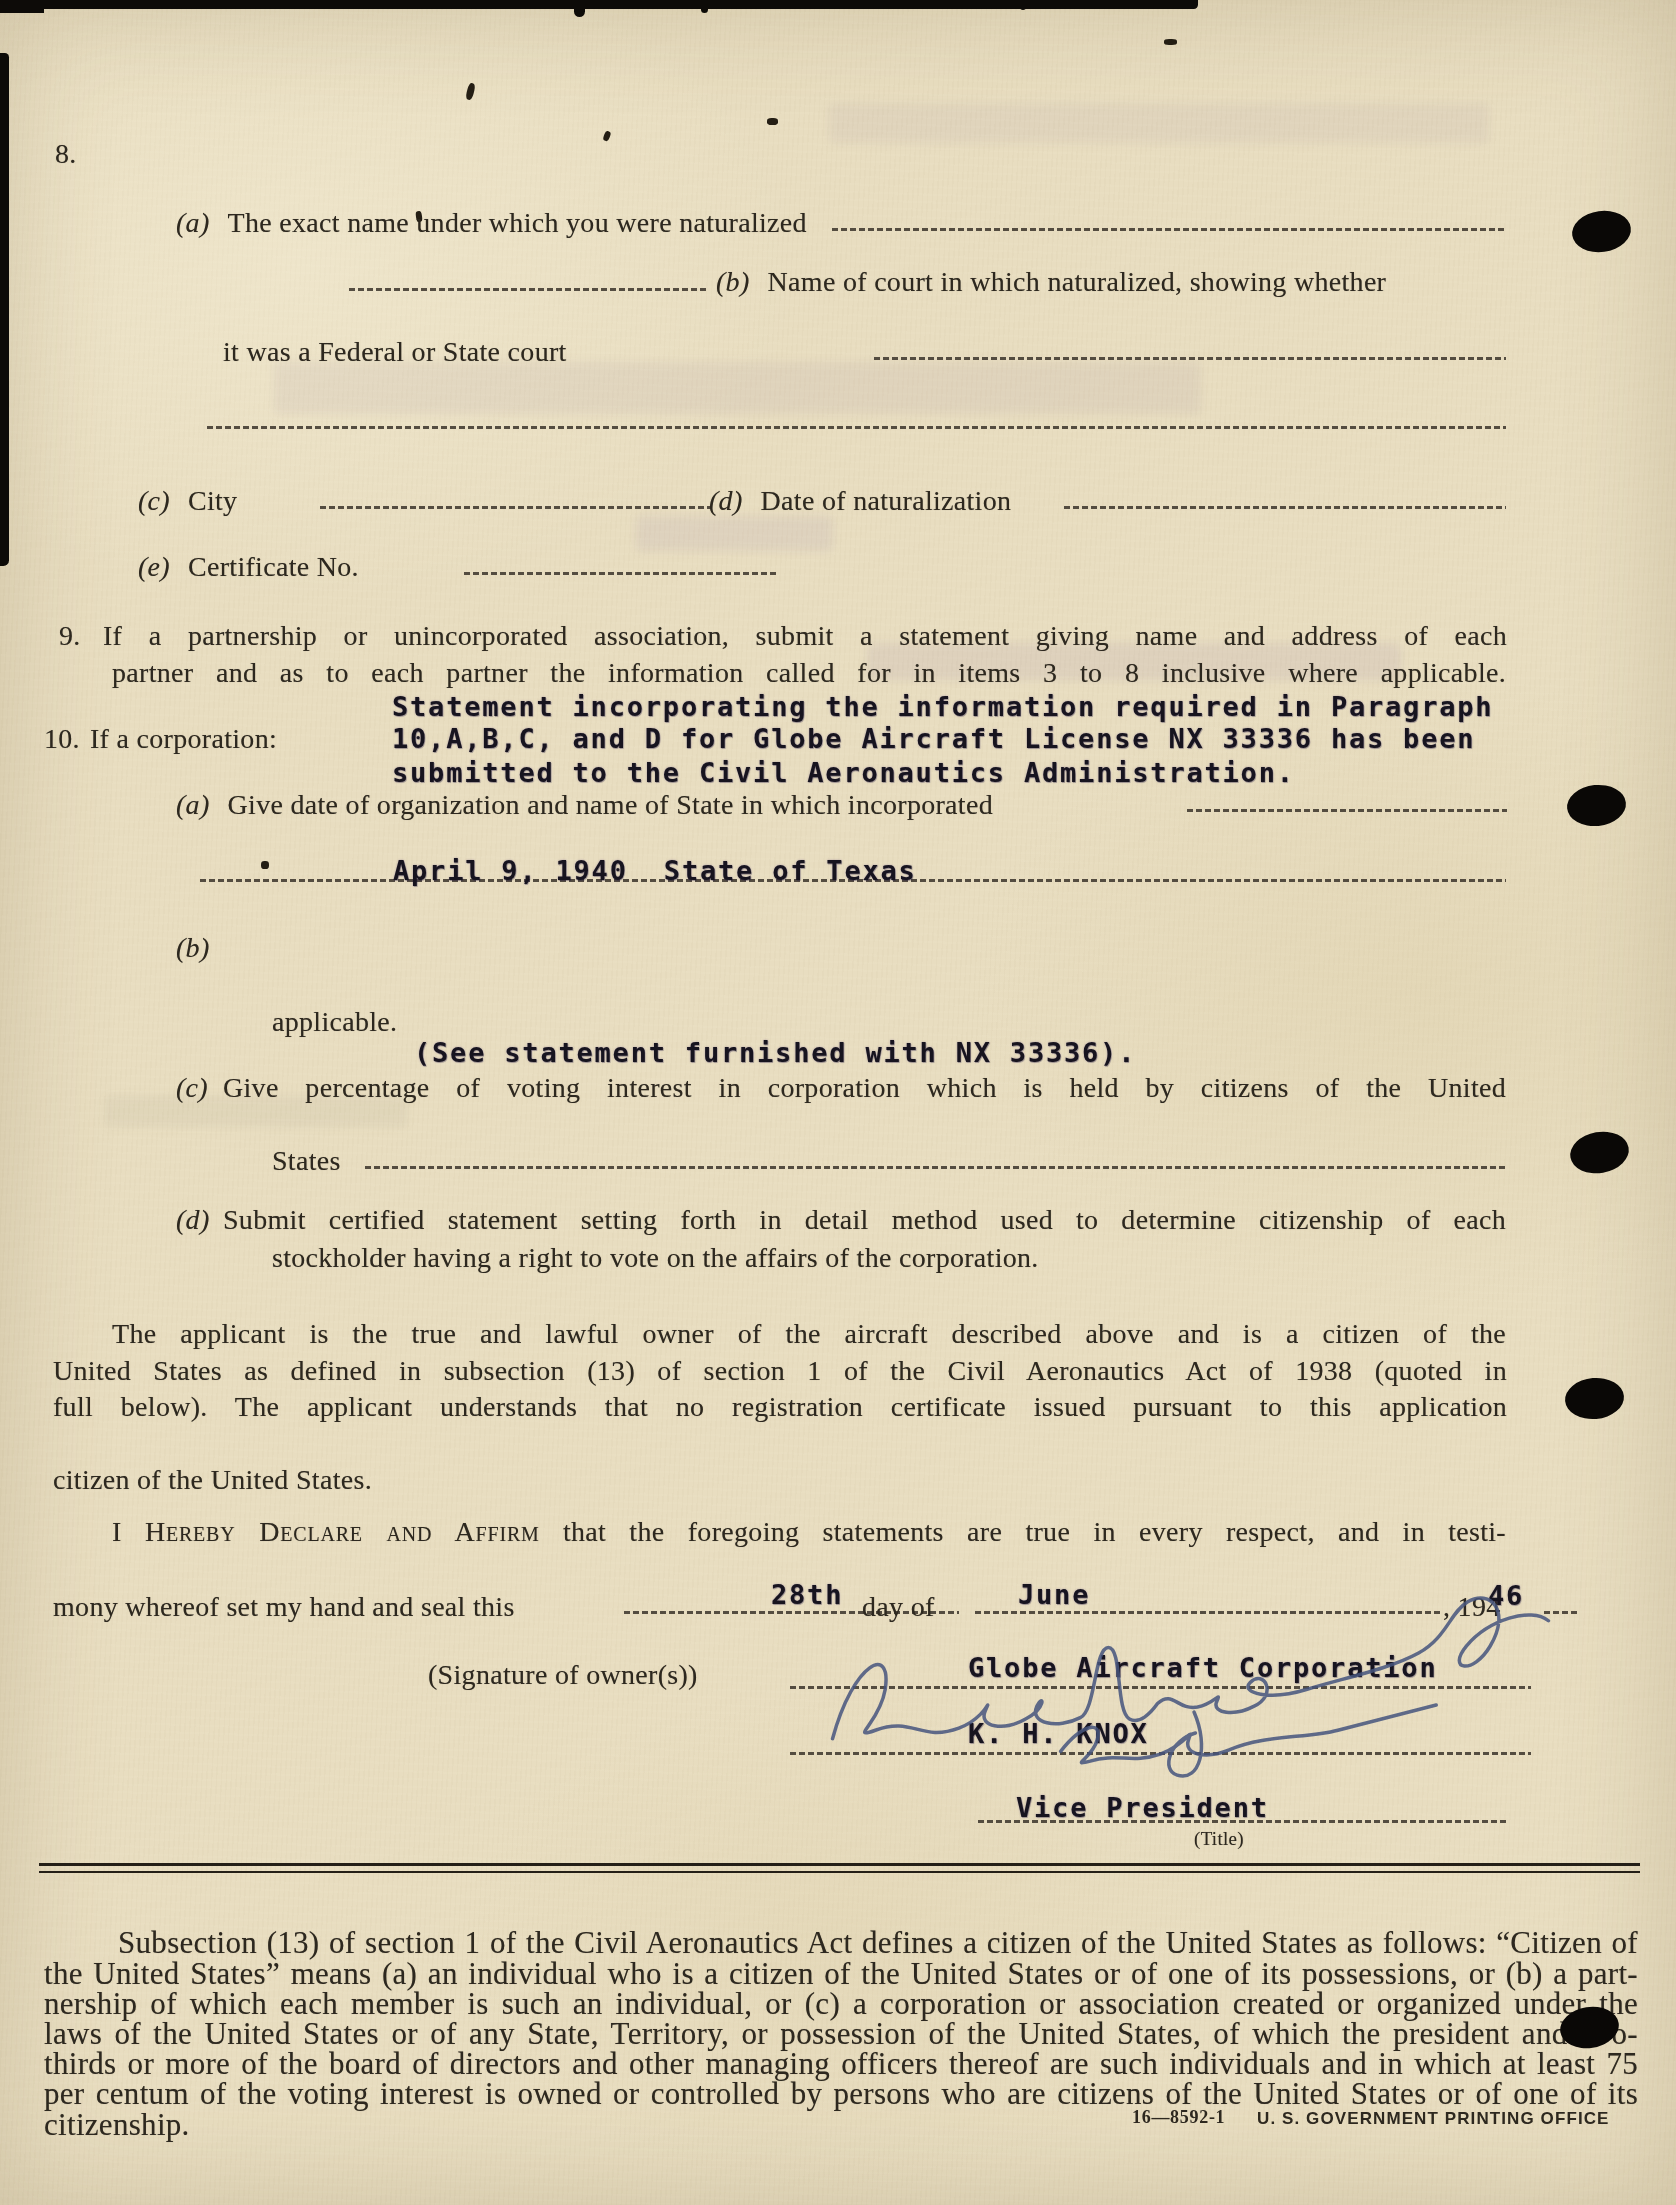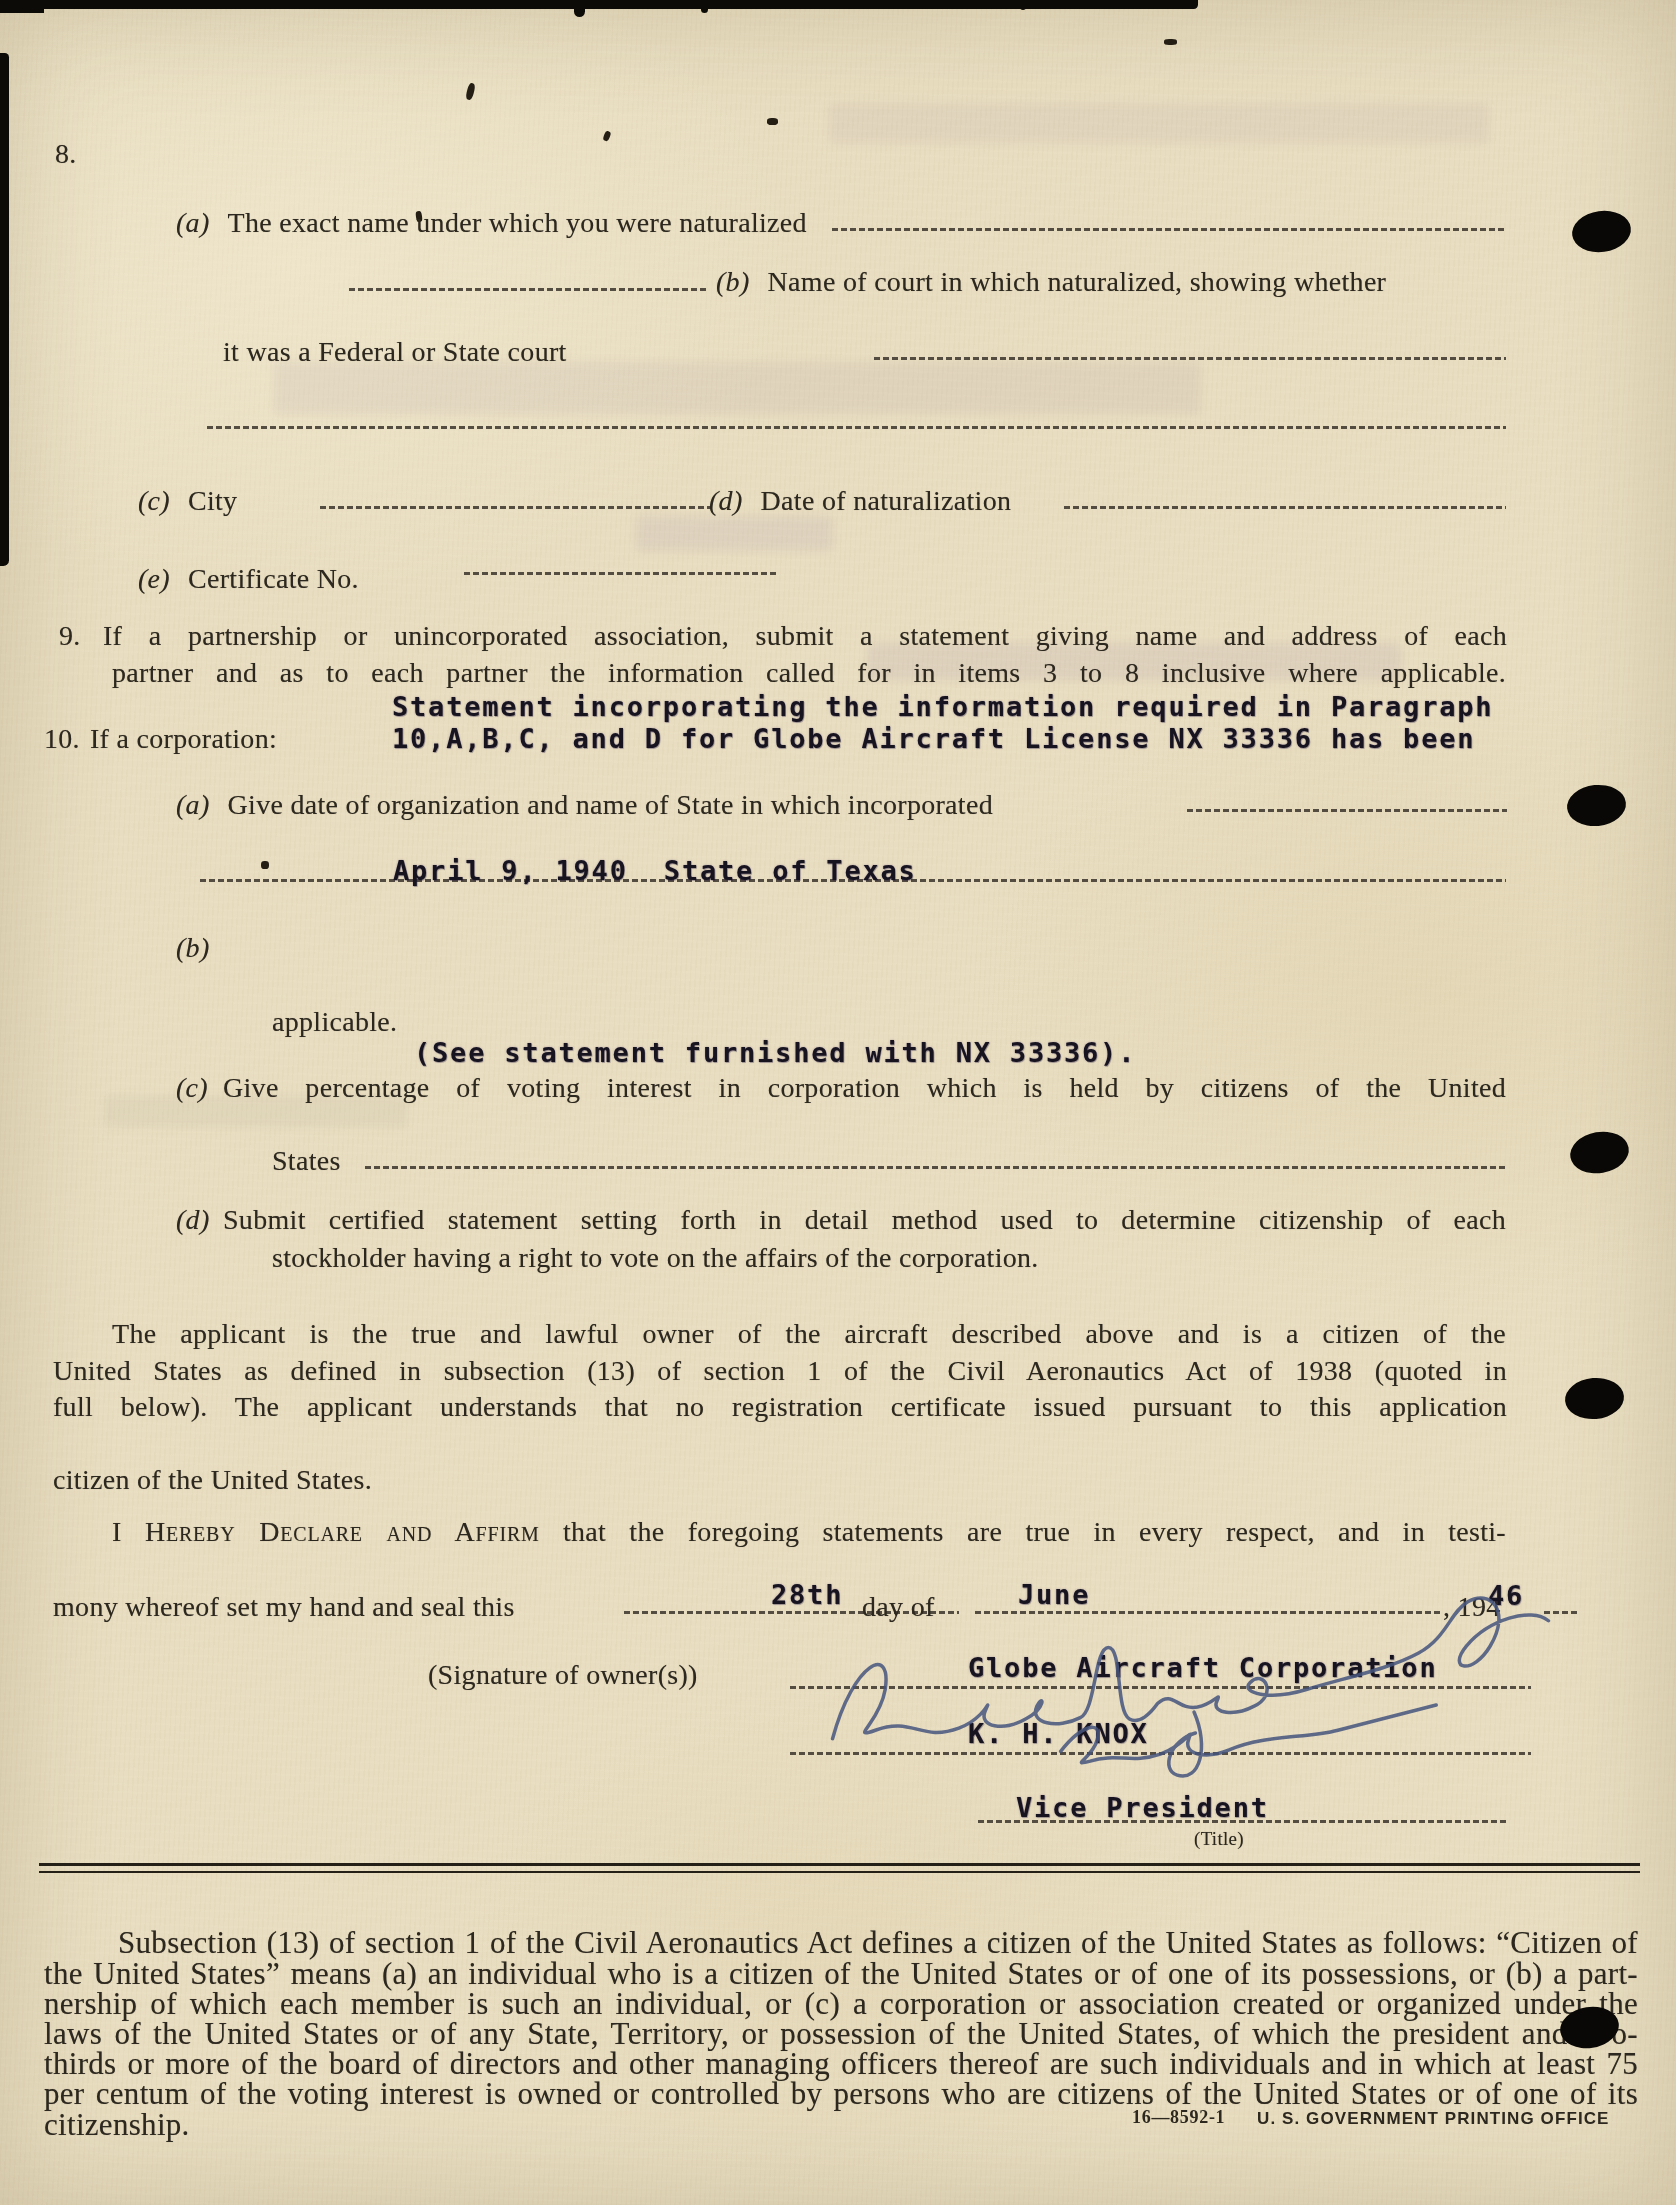--- a/index.html
+++ b/index.html
@@ -80,31 +80,32 @@
 
   <div class="t" style="left:138px;top:483px;">
     <span class="m">(c)</span><span>City</span>
   </div>
   <div class="leader" style="left:320px;top:506px;width:391px;"></div>
   <div class="t" style="left:709px;top:483px;">
     <span class="m">(d)</span><span>Date of naturalization</span>
   </div>
   <div class="leader" style="left:1064px;top:506px;width:442px;"></div>
 
-  <div class="t" style="left:138px;top:561px;">
+  <div class="t" style="left:138px;top:549px;">
     <span class="m">(e)</span><span>Certificate No.</span>
   </div>
   <div class="leader" style="left:464px;top:572px;width:313px;"></div>
 
   <div class="t" style="left:59px;top:618px;">9.</div>
   <div class="t j" style="left:103px;top:618px;width:1404px;">If a partnership or unincorporated association, submit a statement giving name and address of each</div>
   <div class="t j" style="left:112px;top:655px;width:1394px;">partner and as to each partner the information called for in items 3 to 8 inclusive where applicable.</div>
 
   <div class="typed" style="left:392px;top:691px;">Statement incorporating the information required in Paragraph</div>
   <div class="typed" style="left:392px;top:723px;">10,A,B,C, and D for Globe Aircraft License NX 33336 has been</div>
+  <div class="typed" style="left:392px;top:757px;">submitted to the Civil Aeronautics Administration.</div>
 
   <div class="t" style="left:44px;top:721px;">10.</div>
   <div class="t" style="left:90px;top:721px;">If a corporation:</div>
 
   <div class="t" style="left:176px;top:787px;">
     <span class="m">(a)</span><span>Give date of organization and name of State in which incorporated</span>
   </div>
   <div class="leader" style="left:1187px;top:809px;width:320px;"></div>
 
   <div class="leader" style="left:200px;top:879px;width:1306px;"></div>

